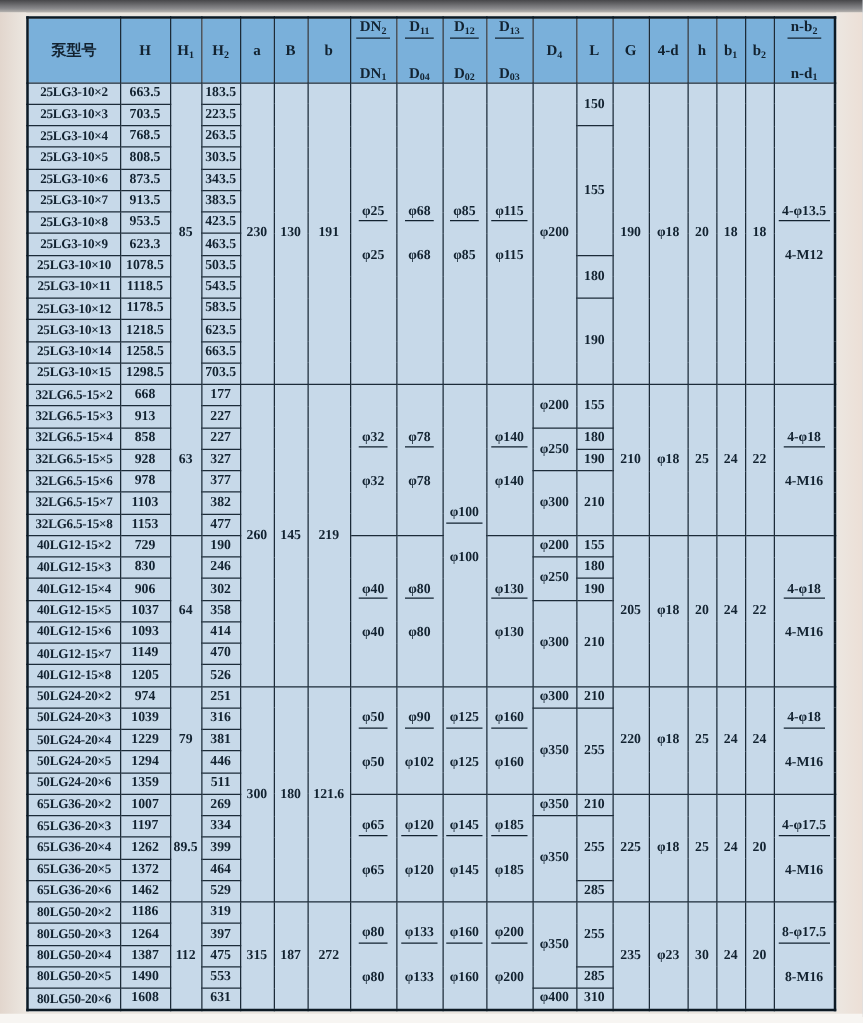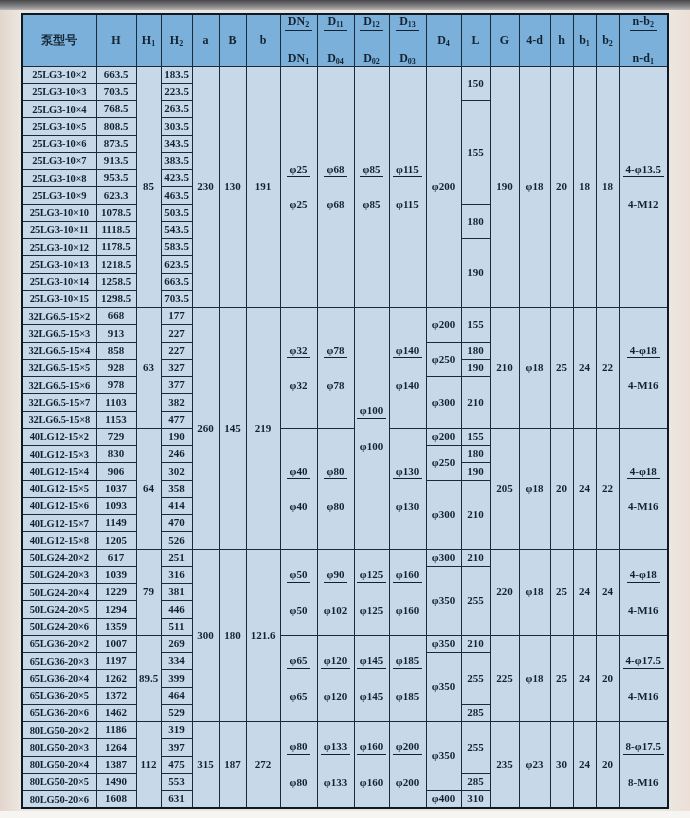--- a/index.html
+++ b/index.html
@@ -365,21 +365,21 @@
             <td class="c-H">1149</td>
             <td class="c-H2">470</td>
           </tr>
           <tr>
             <td class="c-model">40LG12-15×8</td>
             <td class="c-H">1205</td>
             <td class="c-H2">526</td>
           </tr>
           <tr>
             <td class="c-model">50LG24-20×2</td>
-            <td class="c-H">617</td>
+            <td class="c-H">974</td>
             <td class="c-H1" rowspan="5">79</td>
             <td class="c-H2">251</td>
             <td class="c-a" rowspan="10">300</td>
             <td class="c-B" rowspan="10">180</td>
             <td class="c-b" rowspan="10">121.6</td>
             <td class="c-DN" rowspan="5"><span class="frac">
                 <span class="ft">φ50</span>
                 <span class="fb">φ50</span>
               </span></td>
             <td class="c-D11" rowspan="5"><span class="frac">

